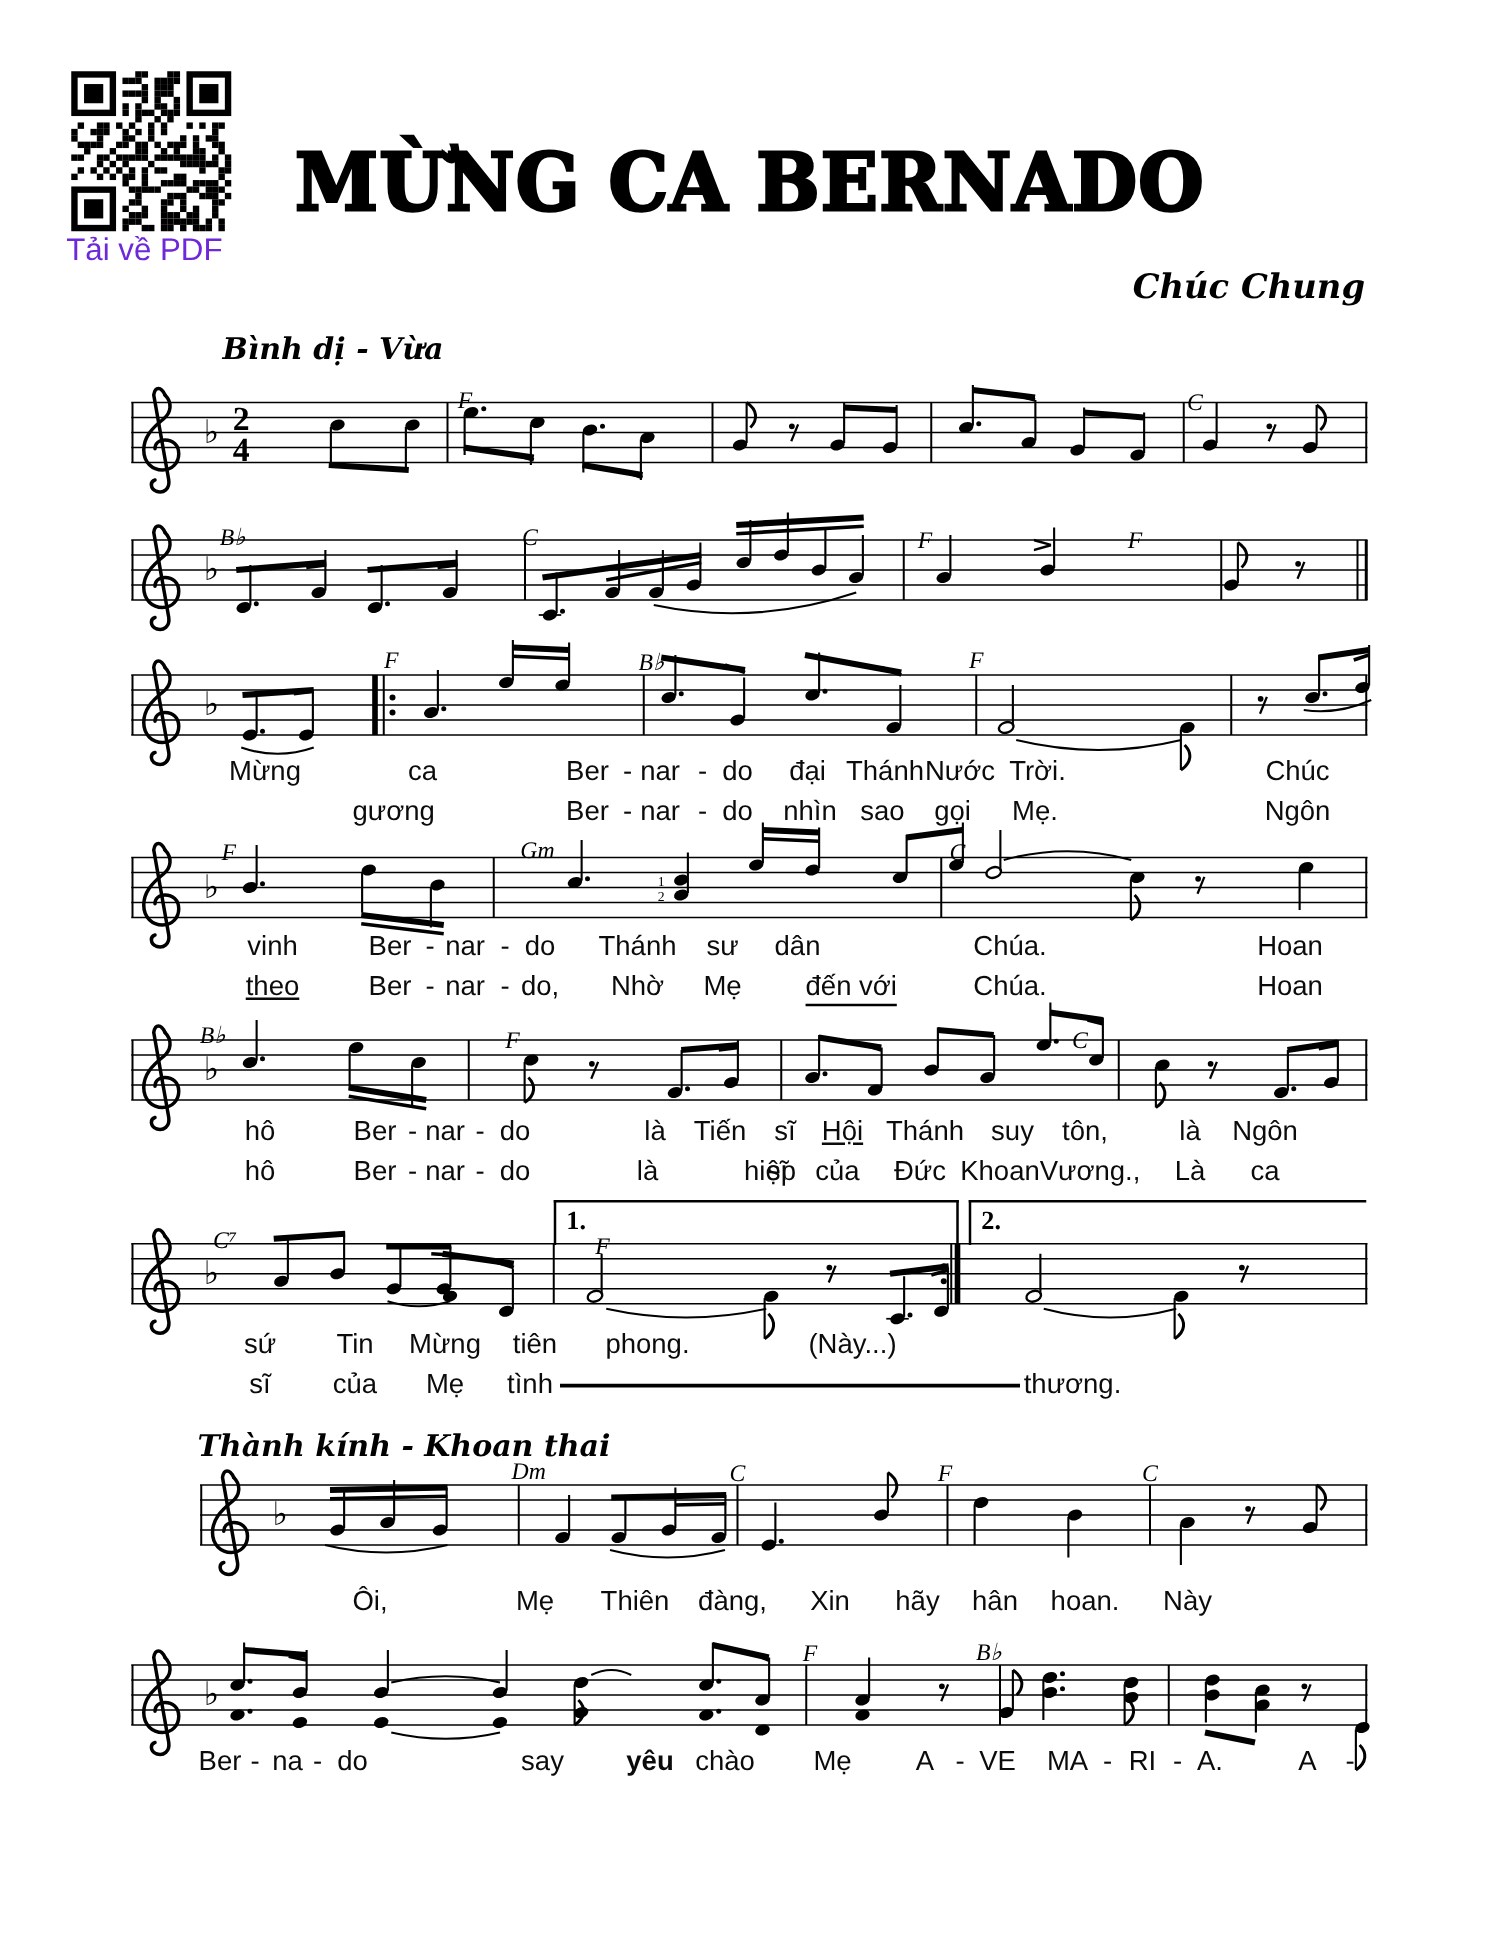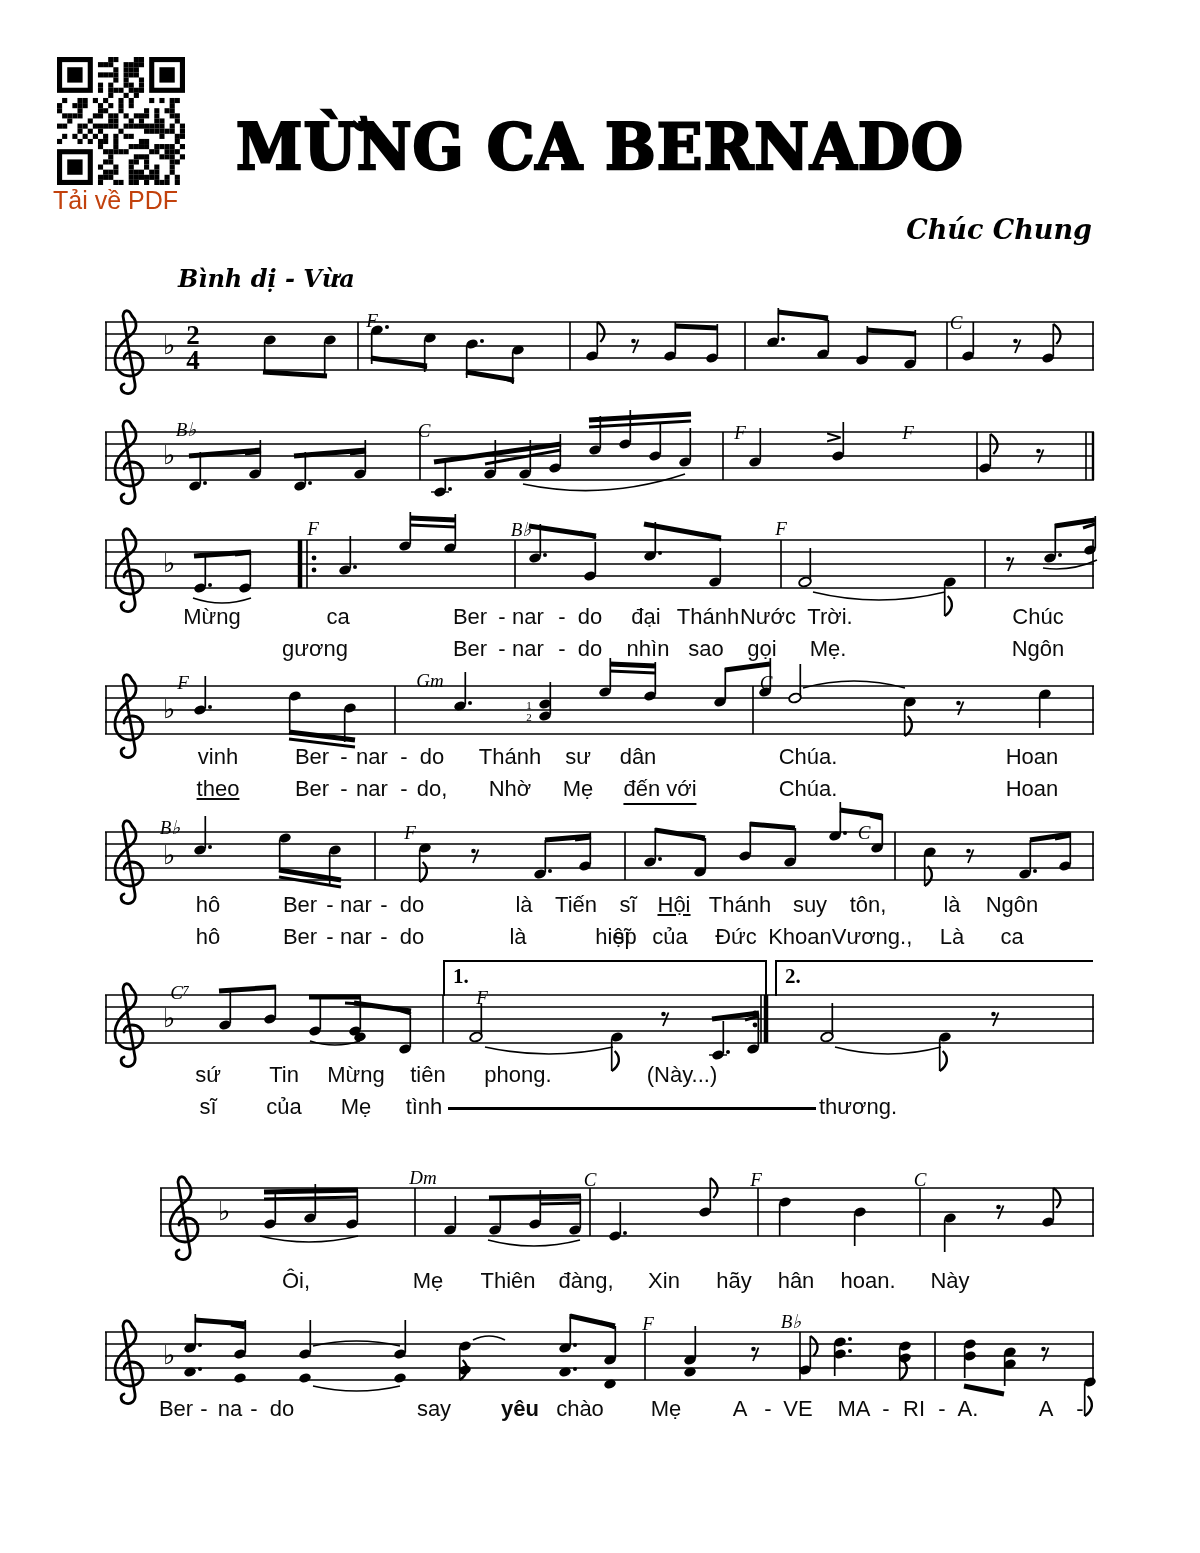--- a/index.html
+++ b/index.html
@@ -1,39 +1,39 @@
 <!DOCTYPE html>
 <html><head>
 <meta charset="utf-8">
 <style>
   html,body{margin:0;padding:0;background:#888;}
   #page{position:relative;width:1200px;height:1553px;background:#ffffff;margin:0 auto;
         font-family:"Liberation Sans",sans-serif;color:#000;overflow:hidden;}
   
   #qr{position:absolute;left:57px;top:57px;width:128px;height:128px;}
-  #qr-label{position:absolute;left:53px;top:186px;font-size:25px;color:#c2410c;
+  #qr-label{position:absolute;left:53px;top:186px;font-size:25px;color:#6d28d9;
             font-family:"Liberation Sans",sans-serif;cursor:pointer;}
   
   #title{position:absolute;left:0;top:112px;width:100%;text-align:center;
          font-family:"DejaVu Serif","Liberation Serif",serif;font-weight:bold;
          font-size:60px;letter-spacing:1px;-webkit-text-stroke:2.4px #000;
          transform:scaleY(1.06);white-space:nowrap;}
   #composer{position:absolute;right:108px;top:214px;
             font-family:"DejaVu Serif","Liberation Serif",serif;
             font-style:italic;font-weight:bold;font-size:27px;}
   .tempo{position:absolute;font-family:"DejaVu Serif","Liberation Serif",serif;
          font-style:italic;font-weight:bold;font-size:24px;white-space:nowrap;}
   
   .chord{position:absolute;font-family:"Liberation Serif",serif;font-style:italic;
          font-size:19px;transform:translateX(-50%);white-space:nowrap;}
   .accent{position:absolute;font-weight:bold;font-size:22px;transform:translateX(-50%) scaleY(.8);
           font-family:"DejaVu Sans",sans-serif;}
   .lyric{position:absolute;font-size:22px;transform:translateX(-50%);white-space:nowrap;
          font-family:"Liberation Sans",sans-serif;color:#0b0b0b;}
-  .lyric.u{border-bottom:2.5px solid #000;padding-bottom:1px;}
+  .lyric.u{border-bottom:2.5px solid #000;padding-bottom:1px;margin-left:21px;}
   .volta{position:absolute;border-top:2.2px solid #000;border-left:2.2px solid #000;height:34px;}
   .volta.closed{border-right:2.2px solid #000;}
   .volta .vlabel{font-family:"Liberation Serif",serif;font-weight:bold;font-size:21px;
                  margin:2px 0 0 8px;display:inline-block;}
   .melisma{position:absolute;border-top:3px solid #000;}
   .system{position:absolute;}
   svg{display:block;overflow:visible;}
 </style>
 </head>
 <body>
@@ -263,20 +263,21 @@
       <rect x="19" y="1" width="5" height="5" fill="#fff"></rect>
       <rect x="20" y="2" width="3" height="3" fill="#000"></rect>
       <rect x="0" y="18" width="7" height="7" fill="#000"></rect>
       <rect x="1" y="19" width="5" height="5" fill="#fff"></rect>
       <rect x="2" y="20" width="3" height="3" fill="#000"></rect>
     </svg>
   <div id="qr-label">Tải về PDF</div>
   <div id="title">MỪNG CA BERNADO</div>
   <div id="composer">Chúc Chung</div>
   <div class="tempo" id="tempo-1" style="left: 178px; top: 264px;">Bình dị - Vừa</div>
+  <div class="tempo" id="tempo-2" style="left: 158px; top: 1142px;">Thành kính - Khoan thai</div>
   <div id="overlay">
       <span class="chord" style="left: 372px; top: 310px;">F</span>
       <span class="chord" style="left: 956px; top: 312px;">C</span>
       <span class="chord" style="left: 186px; top: 418px;">B♭</span>
       <span class="chord" style="left: 424px; top: 420px;">C</span>
       <span class="chord" style="left: 740px; top: 422px;">F</span>
       <span class="chord" style="left: 908px; top: 422px;">F</span>
       <span class="chord" style="left: 313px; top: 518px;">F</span>
       <span class="chord" style="left: 521px; top: 518px;">B♭</span>
       <span class="chord" style="left: 781px; top: 518px;">F</span>

